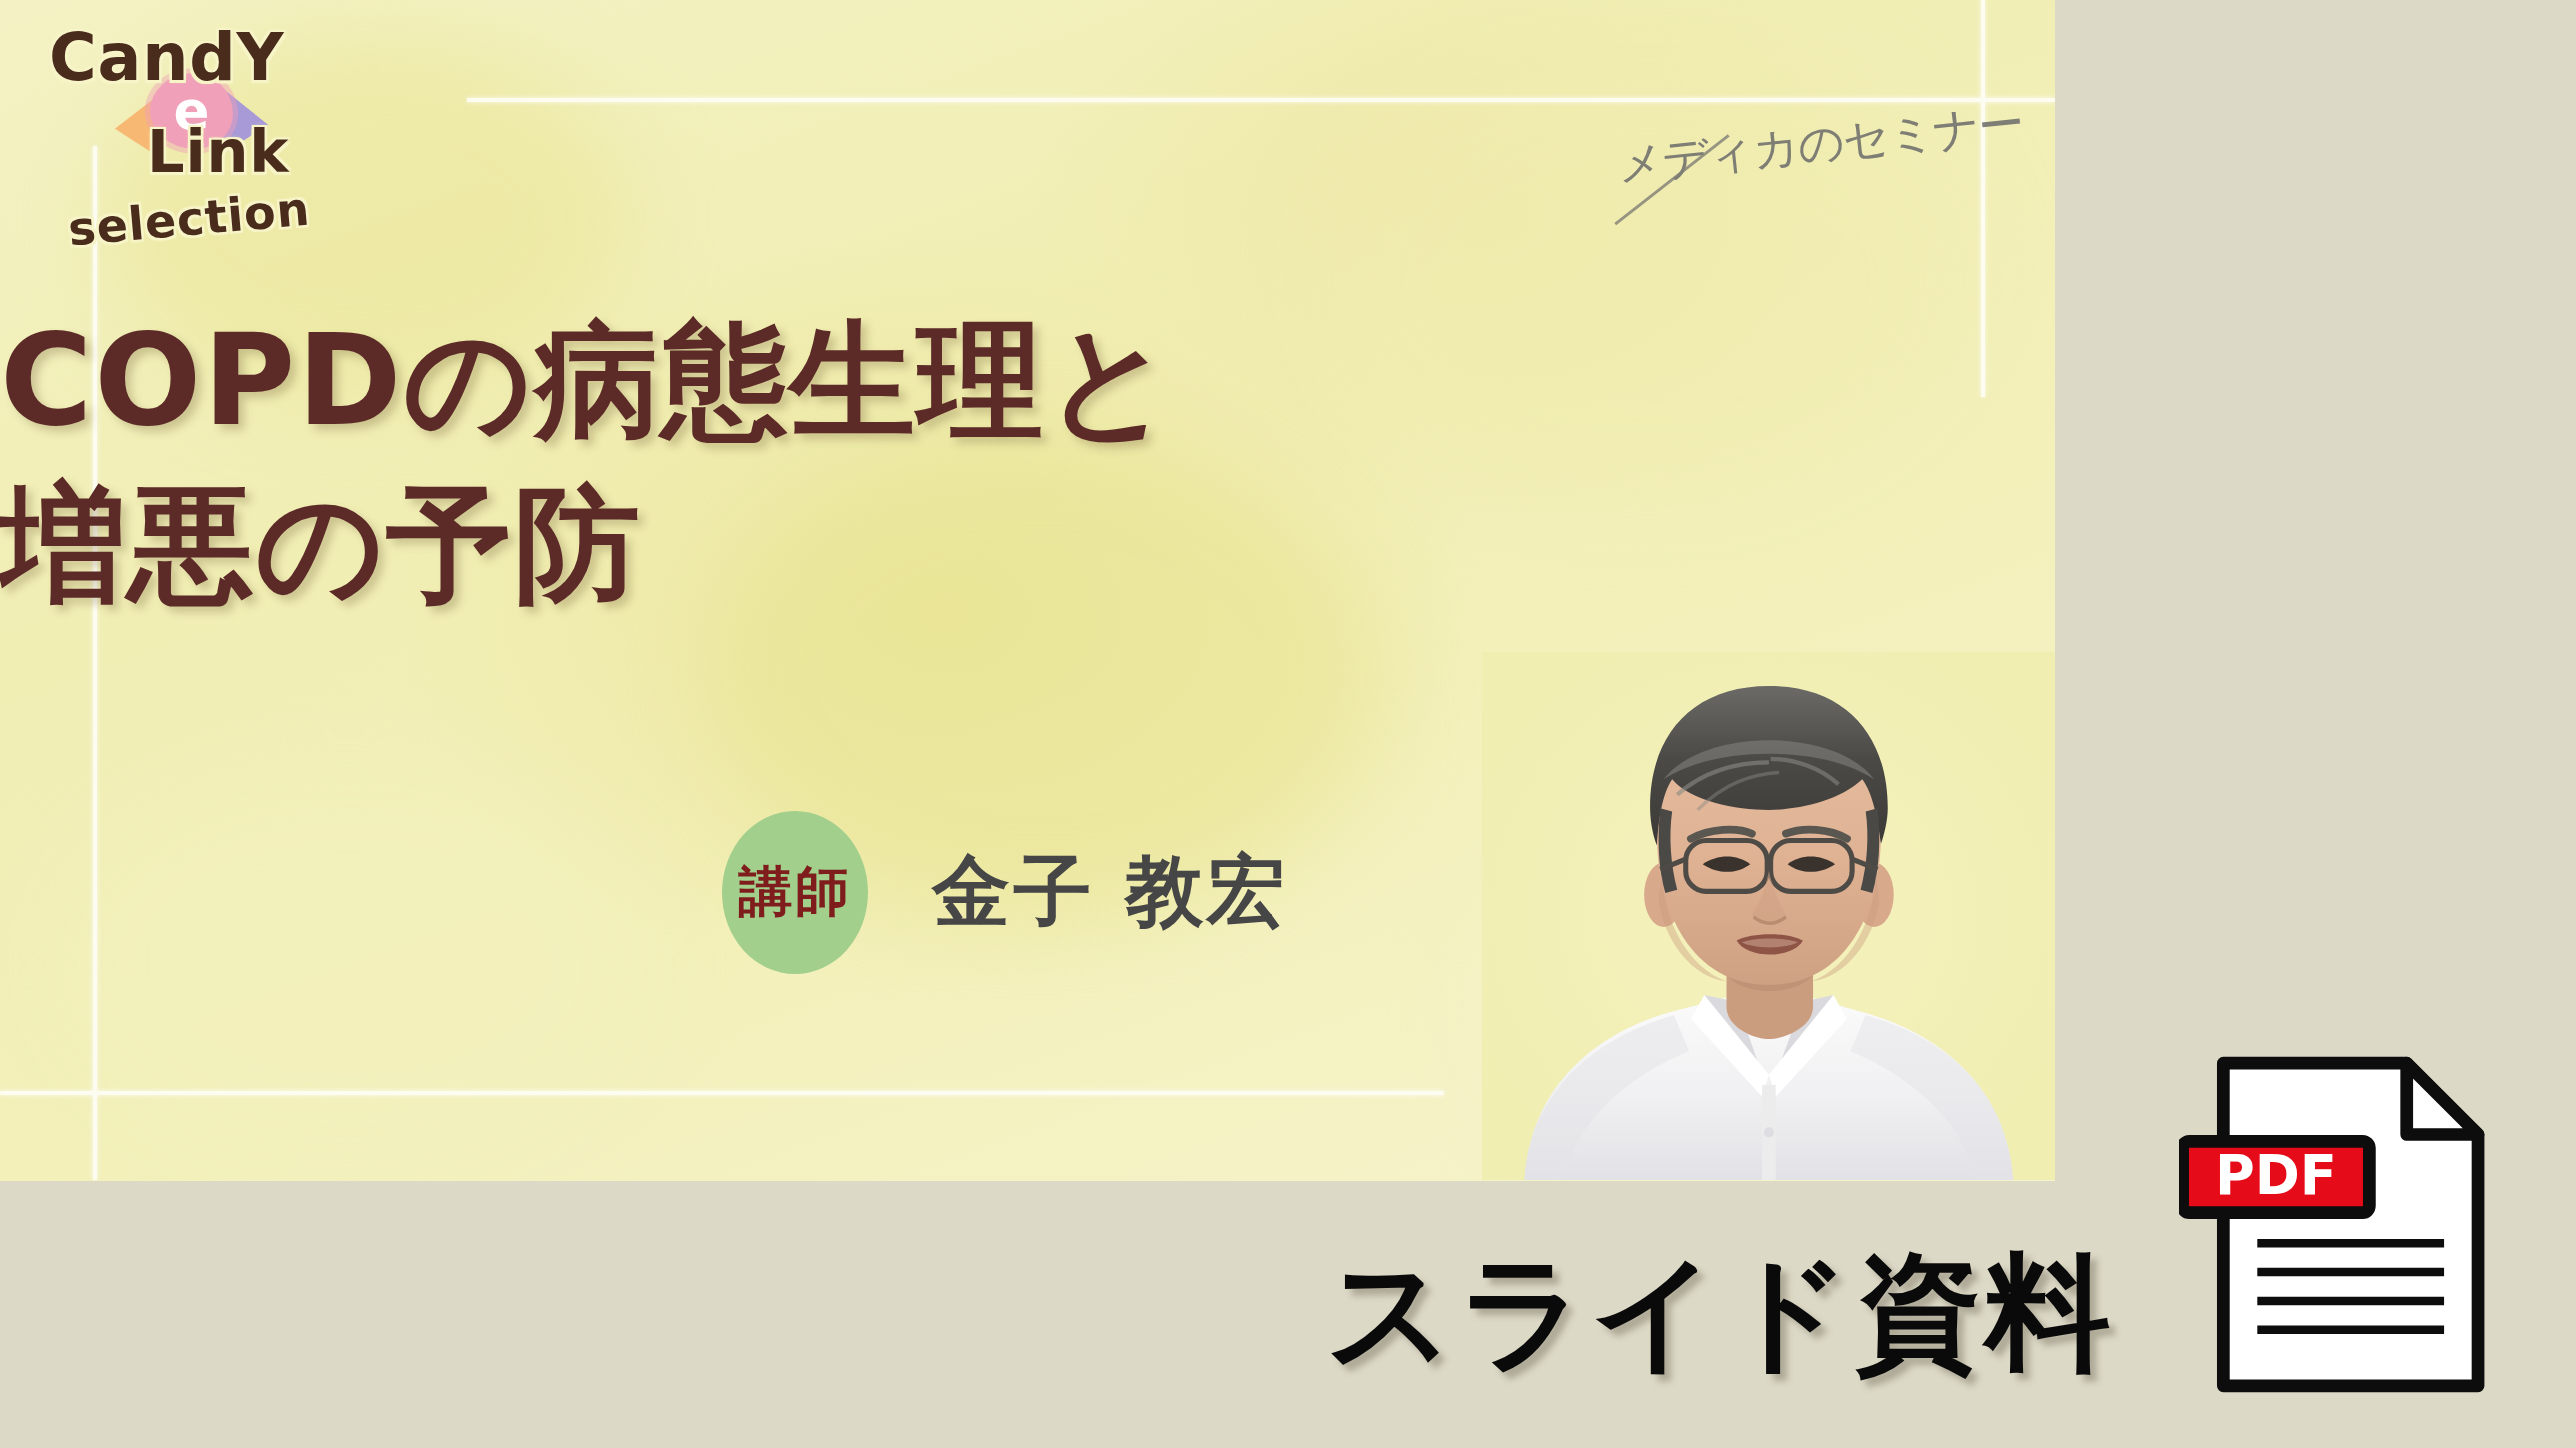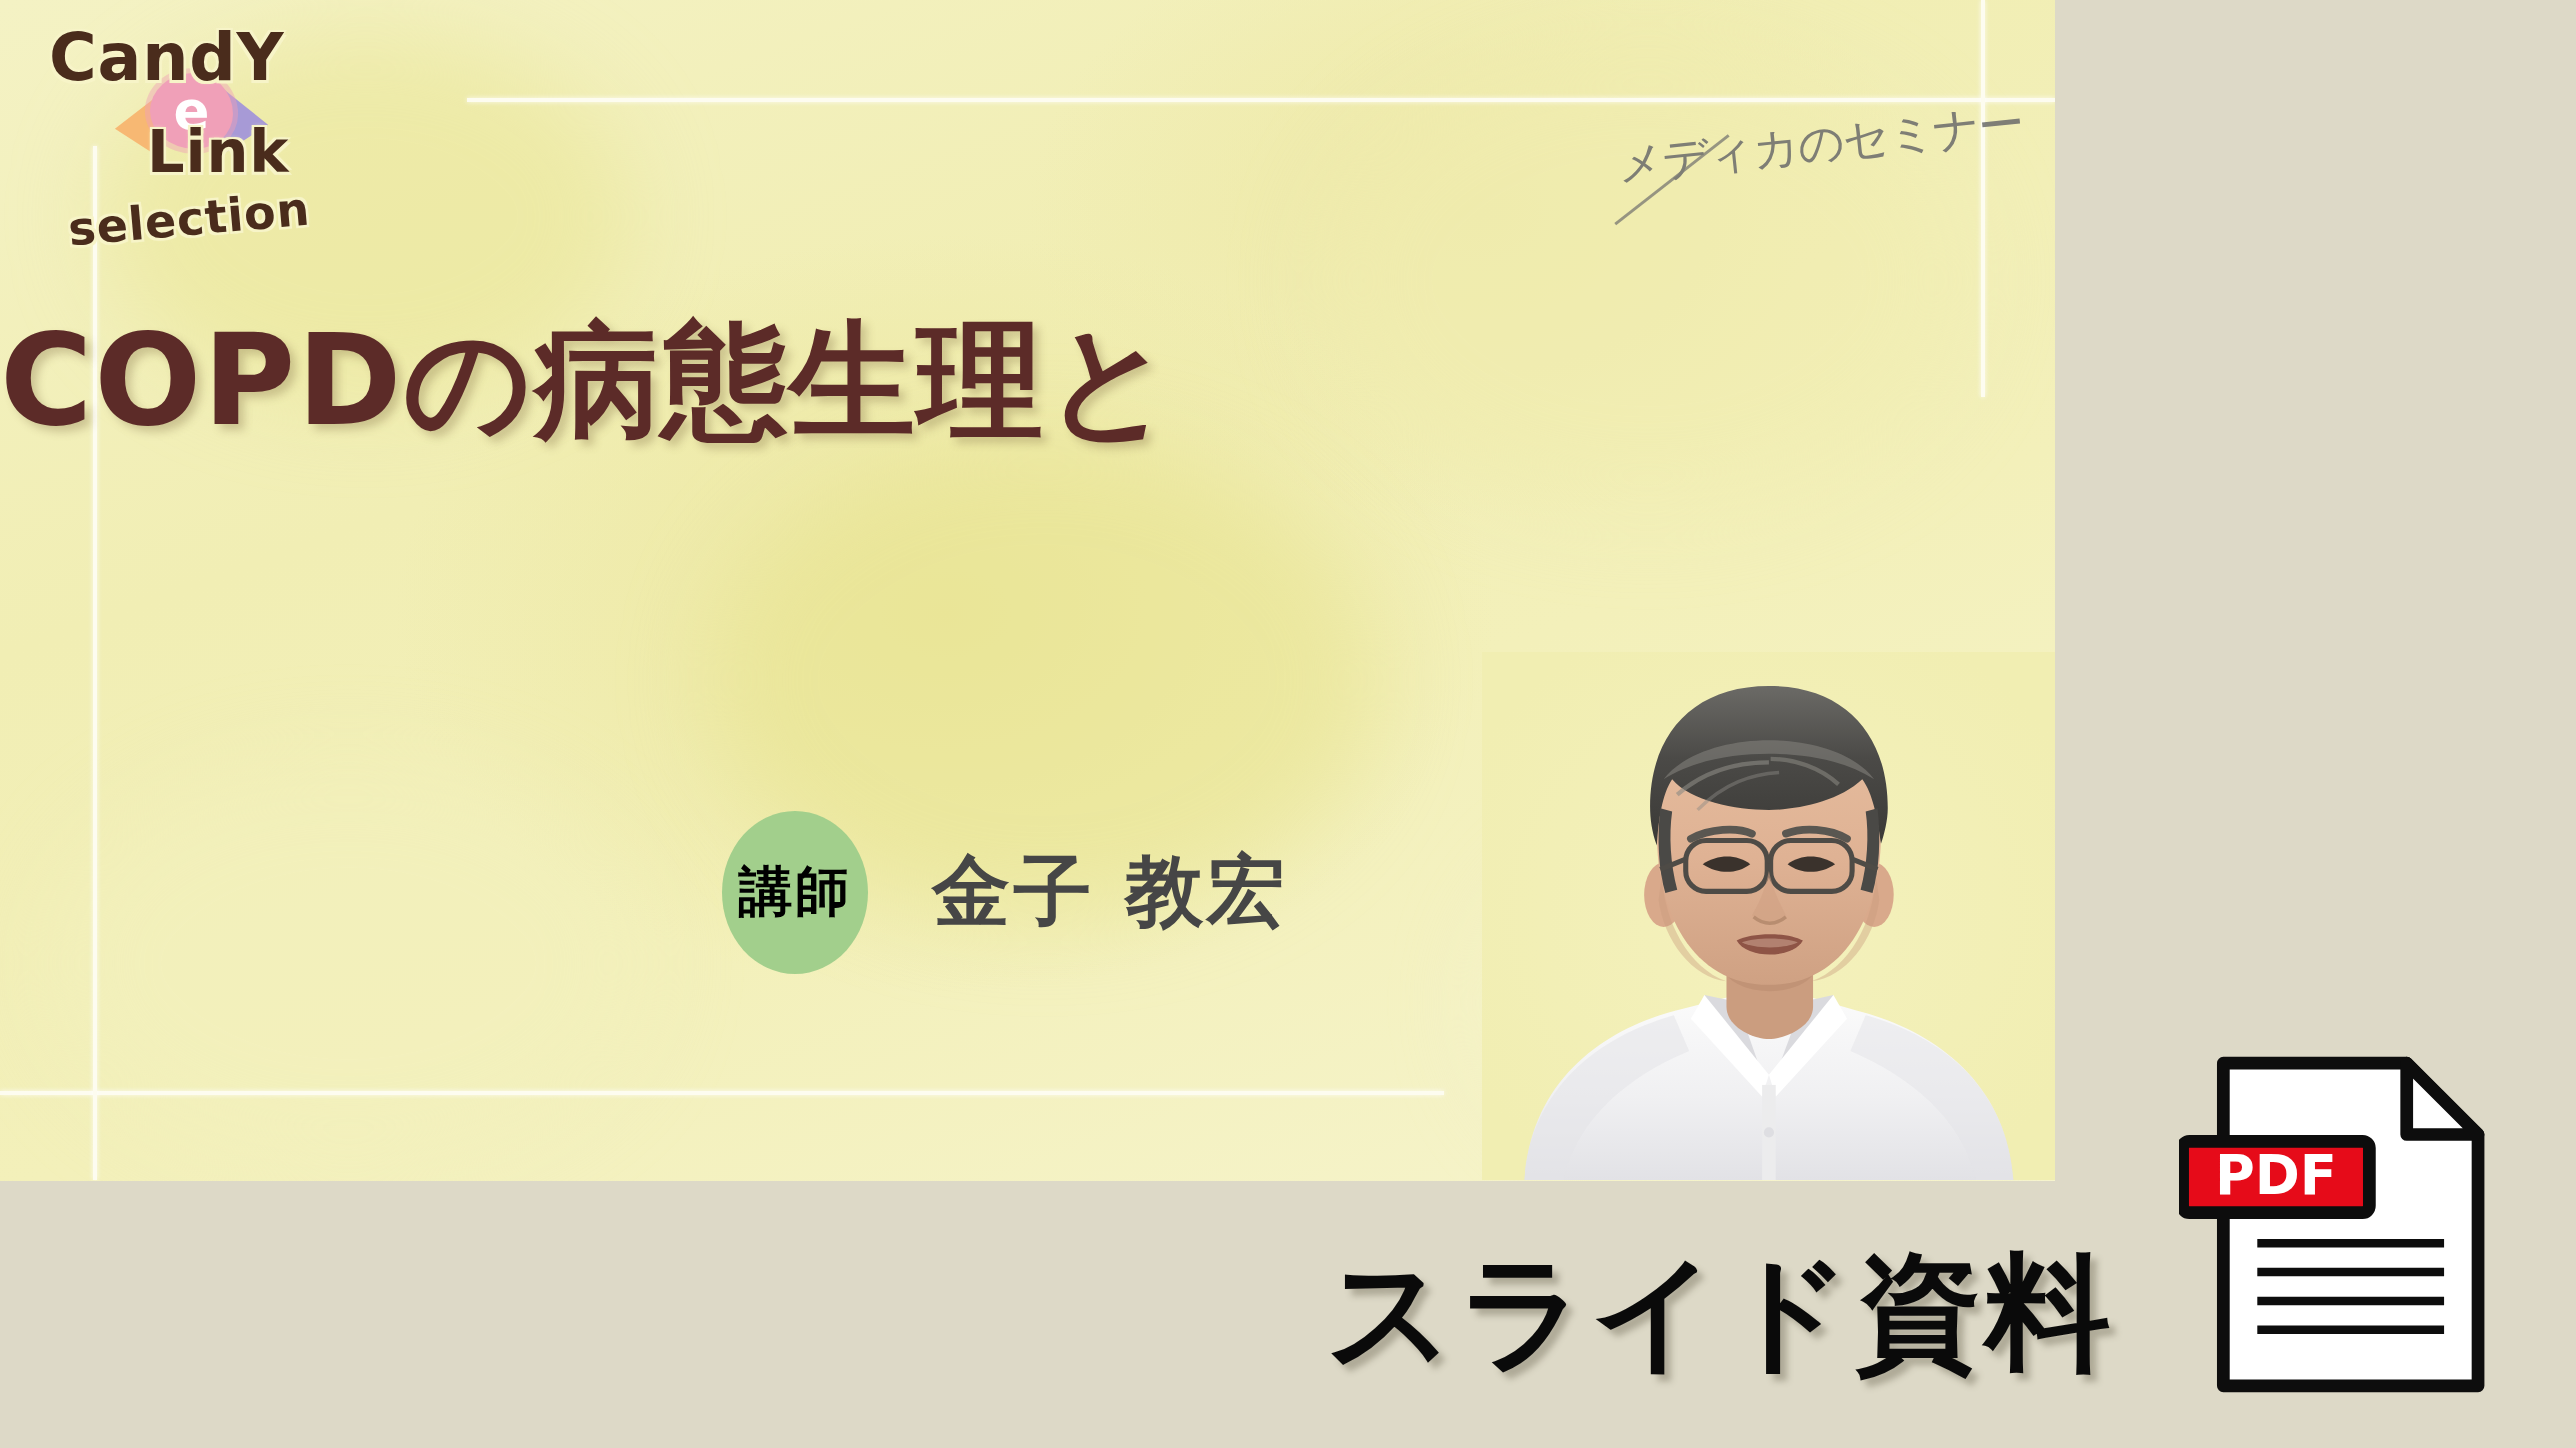--- a/index.html
+++ b/index.html
@@ -196,21 +196,21 @@
     gap: 39px;
   }
   .lecturer .badge {
     width: 146px;
     height: 163px;
     border-radius: 50%;
     background: #a2cf8c;
     display: flex;
     align-items: center;
     justify-content: center;
-    color: #000000;
+    color: #7f1d1d;
     font-size: 54px;
     font-weight: bold;
     letter-spacing: 2.5px;
     font-family: "DejaVu Sans", sans-serif;
   }
   .lecturer .name {
     color: #464646;
     font-size: 78px;
     font-weight: 600;
     letter-spacing: 3.4px;
@@ -294,20 +294,21 @@
       <div class="word w-selection">selection</div>
     </div>
 
     <div class="handwriting">
       <span class="strike"></span>
       <span>メディカのセミナー</span>
     </div>
 
     <div class="slide-title">
       <span class="line">COPDの病態生理と</span>
+      <span class="line">増悪の予防</span>
     </div>
 
     <div class="lecturer">
       <div class="badge">講師</div>
       <div class="name">金子 教宏</div>
     </div>
 
     <div class="portrait">
       <svg viewBox="0 0 675 622" width="573" height="528" xmlns="http://www.w3.org/2000/svg">
         <defs>

